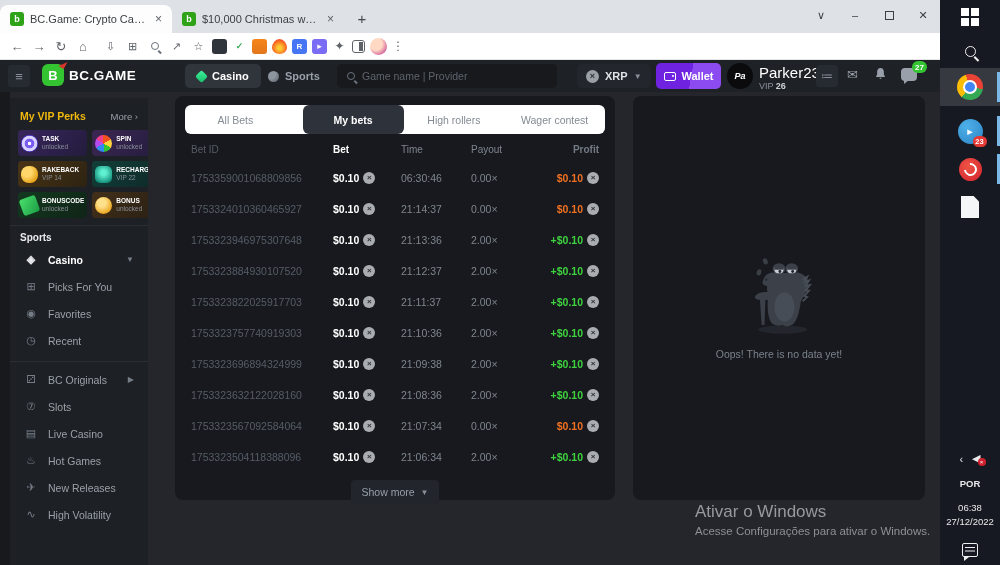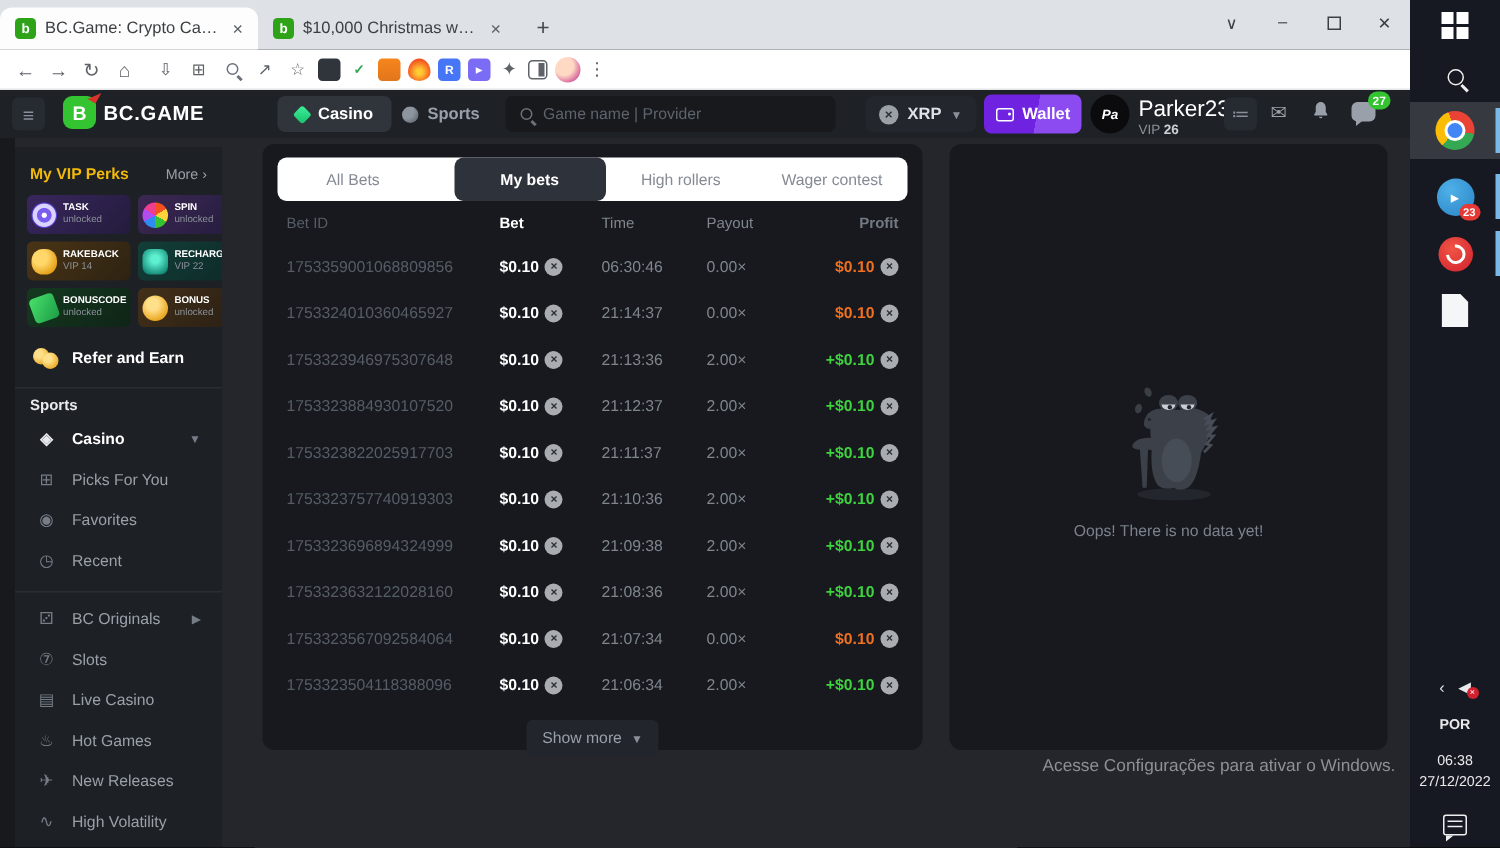--- a/index.html
+++ b/index.html
@@ -366,27 +366,20 @@
               </div>
             </div>
             <div class="perk perk-bonus">
               <div class="perk-ic ic-bonus"></div>
               <div class="perk-tx">
                 <div class="pt">BONUS</div>
                 <div class="ps">unlocked</div>
               </div>
             </div>
           </div>
-        <div class="refer">
-          <span class="coins-ic">
-              <i></i>
-              <i></i>
-            </span>
-          <span class="refer-tx">Refer and Earn</span>
-        </div>
         <div class="side-div"></div>
         <div class="sports-label">Sports</div>
         <div class="side-row head">
           <span class="side-ic">◈</span>
           <span class="side-lbl">Casino</span>
           <span class="side-chev">▼</span>
         </div>
         <div id="casino-menu">
             <div class="side-row">
               <span class="side-ic">⊞</span>
@@ -610,20 +603,21 @@
             <ellipse cx="74" cy="37" rx="5" ry="4" fill="#c9ced5"></ellipse>
             <path d="M55 33 h10 v4 h-10z M69 33 h10 v4 h-10z" fill="#3c4149"></path>
             <circle cx="61" cy="39" r="1.6" fill="#23262c"></circle>
             <circle cx="75" cy="39" r="1.6" fill="#23262c"></circle>
             <circle cx="46" cy="48" r="1.2" fill="#23262c"></circle>
           </svg>
           <div class="empty-msg">Oops! There is no data yet!</div>
         </div>
 
         <div class="watermark">
+          <div class="wm1">Ativar o Windows</div>
           <div class="wm2">Acesse Configurações para ativar o Windows.</div>
         </div>
       </div>
     </div>
   </div>
 
   <div class="taskbar">
     <div class="tb-btn">
       <span class="win-logo">
           <i></i>

